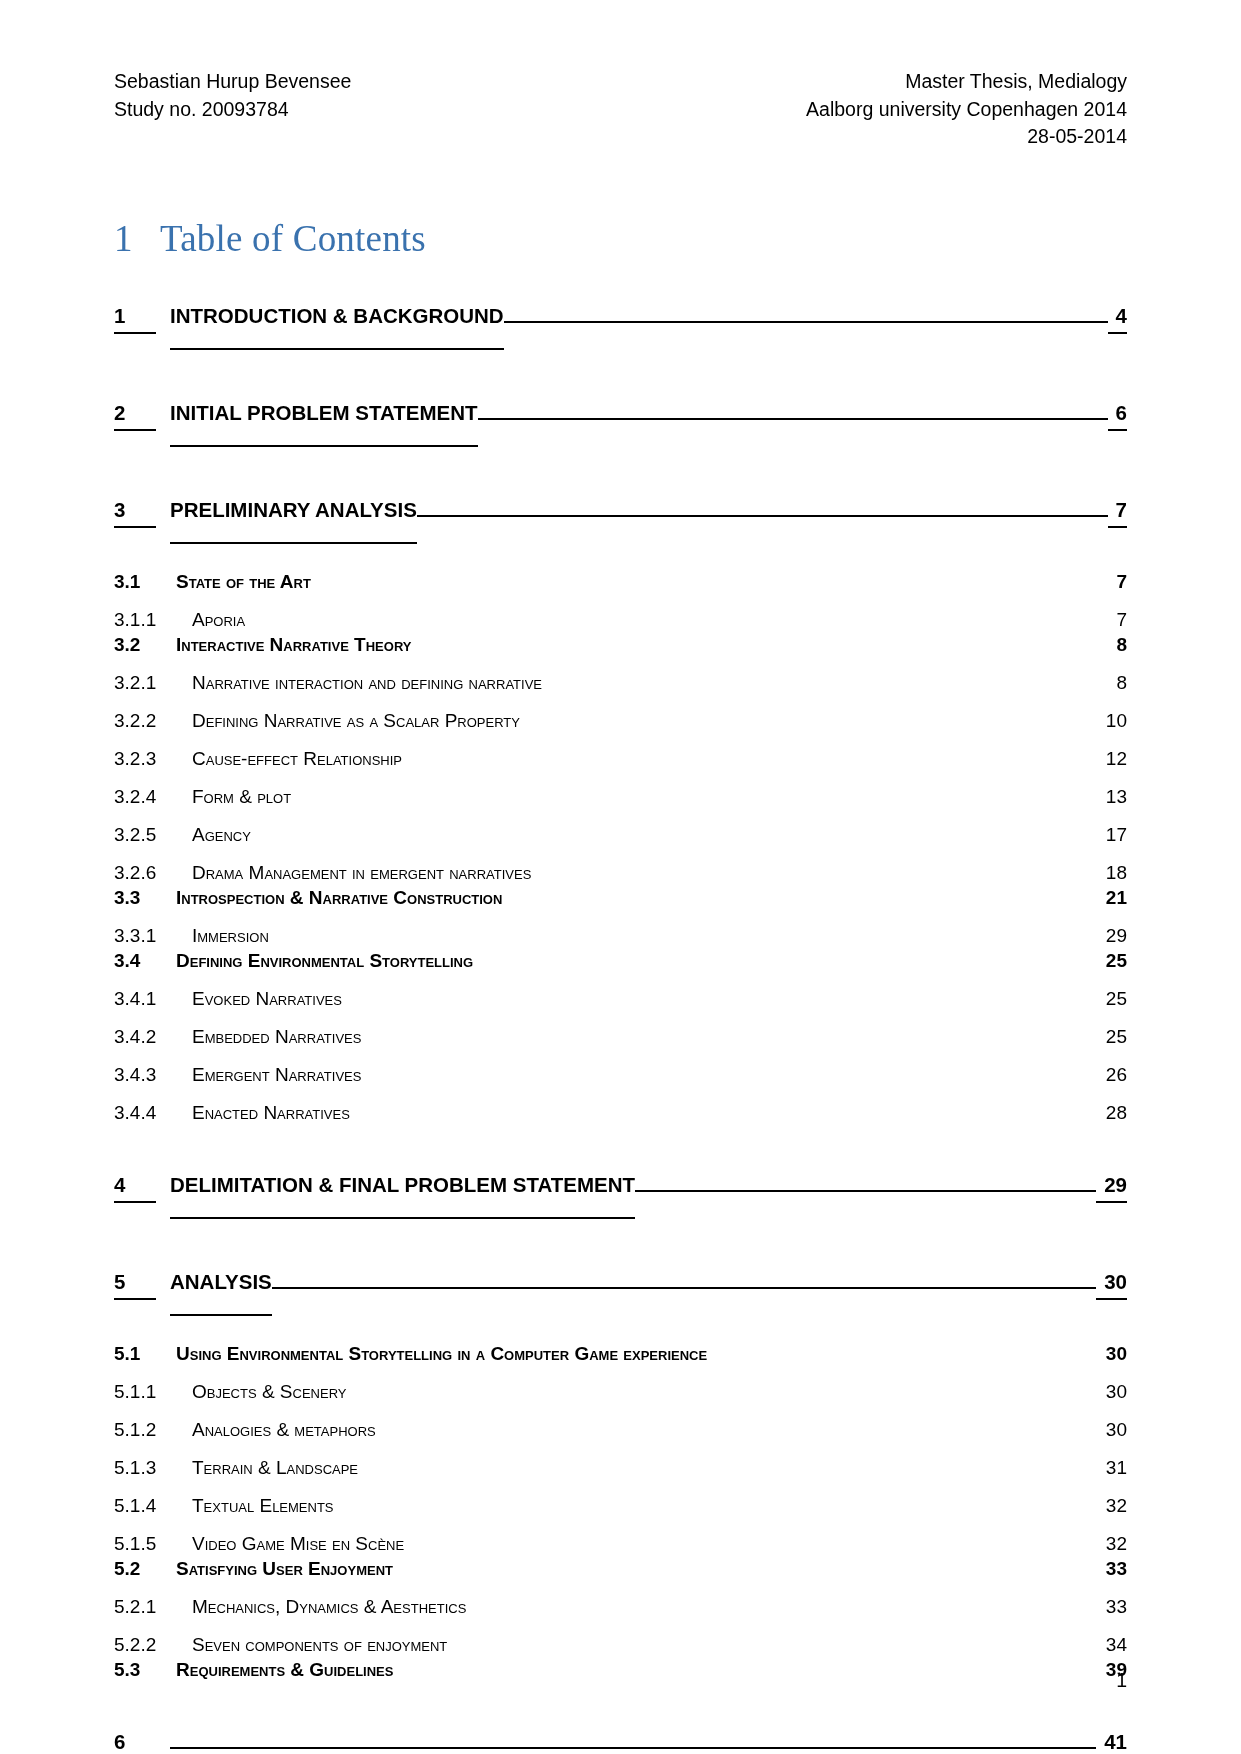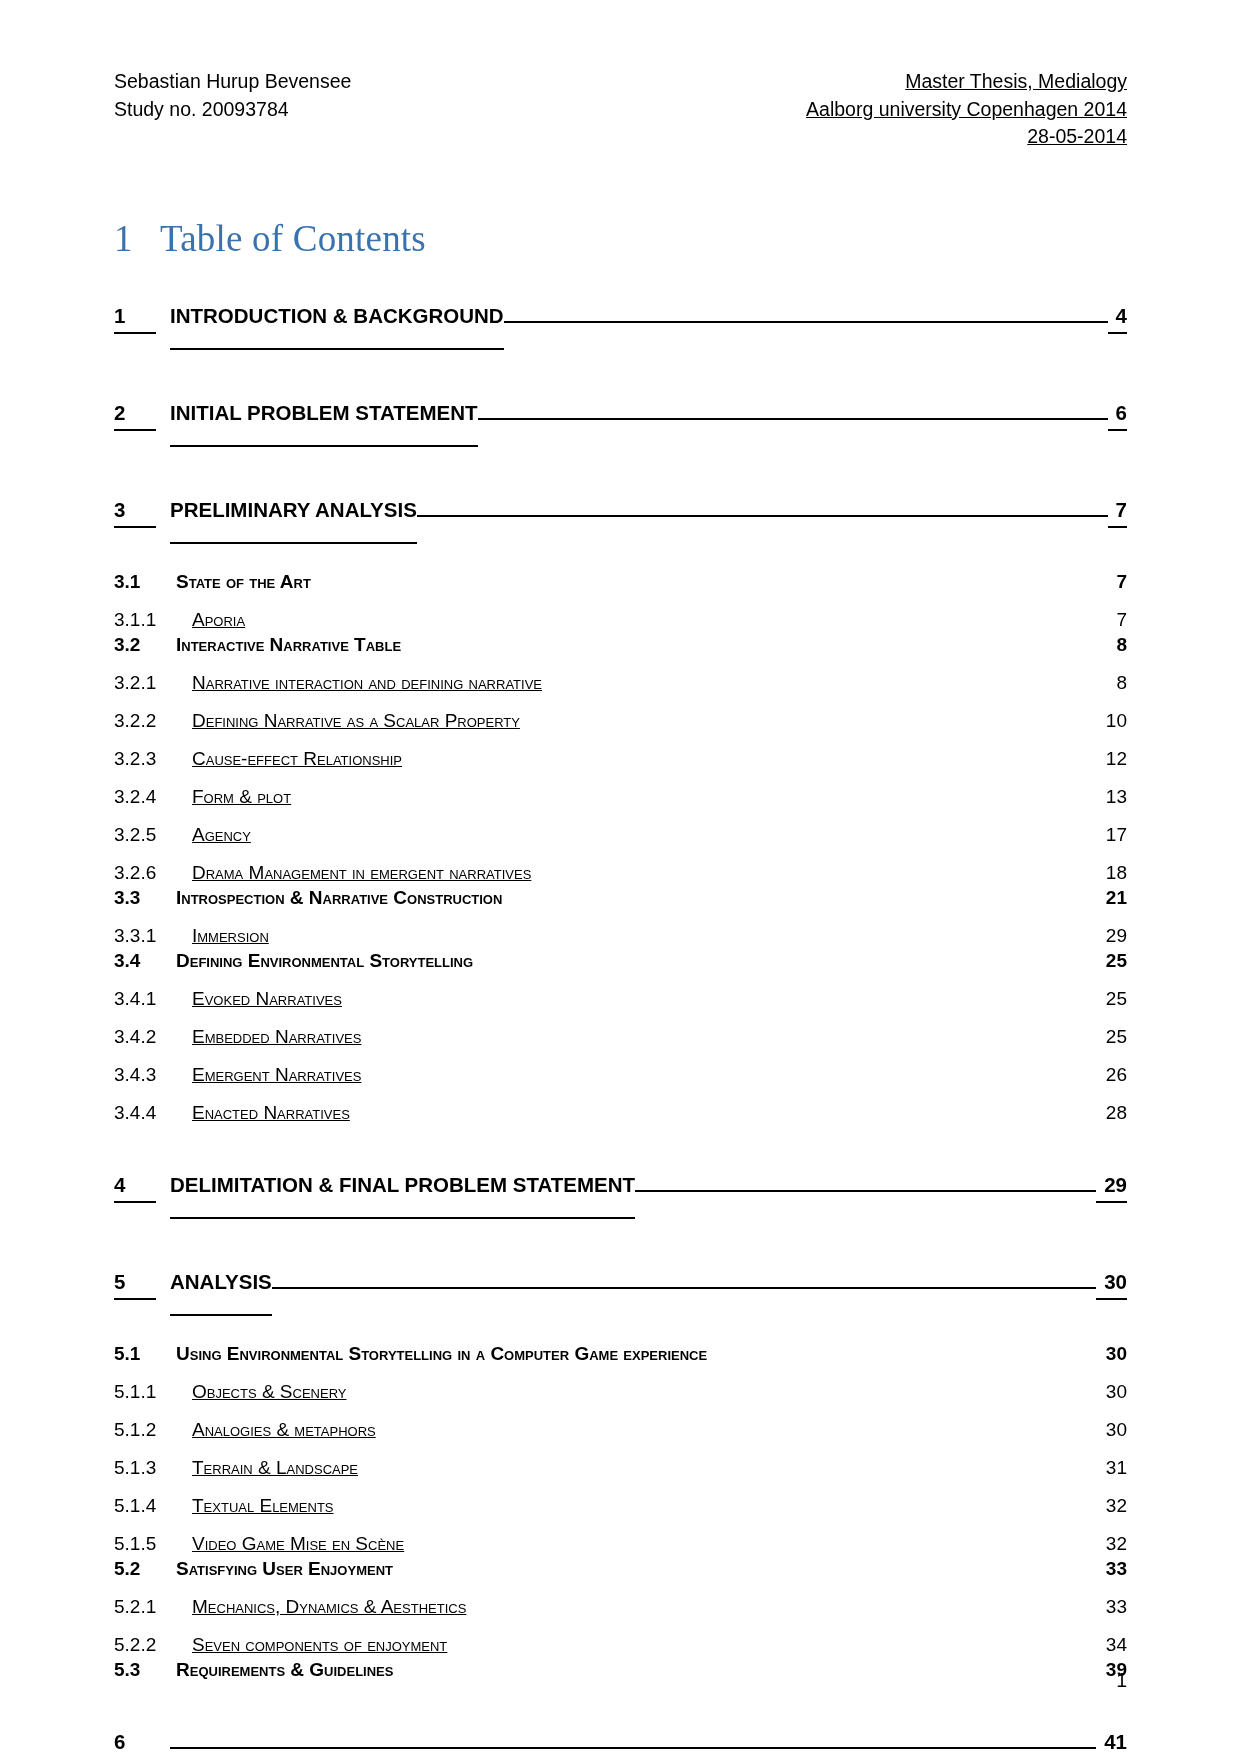--- a/index.html
+++ b/index.html
@@ -30,21 +30,21 @@
   
   .doc-header {
     display: flex;
     justify-content: space-between;
     align-items: flex-start;
     padding-top: 68px;
     font-size: 19.5px;
     line-height: 1.42;
   }
   .hdr-left { text-align: left; }
-  .hdr-right { text-align: right; text-decoration: underline; }
+  .hdr-right { text-align: right; }
   .hdr-line { white-space: nowrap; }
 
   
   .toc-title {
     font-family: "Liberation Serif", serif;
     color: #3a72ae;
     font-size: 37px;
     font-weight: normal;
     margin: 0;
     padding-top: 66px;
@@ -129,21 +129,21 @@
     font-size: 19px;
     font-variant: small-caps;
     margin-top: 2px;
     padding-bottom: 1px;
   }
   .lvl3 .num {
     flex: 0 0 78px;
     width: 78px;
     margin-top: 13px;
   }
-  .lvl3 .txt { white-space: nowrap; text-decoration: underline; }
+  .lvl3 .txt { white-space: nowrap; }
   .lvl3 .leader { flex: 1 1 auto; min-width: 4px; }
   .lvl3 .pg { flex: 0 0 auto; text-align: right; }
 
   .row-spacer-lvl1 { height: 22px; }
 
   
   .pg { font-variant: normal; }
 
   
   .doc-footer {
@@ -211,21 +211,21 @@
           <span class="pg">7</span>
         </div>
         <div class="toc-row lvl3">
           <span class="num">3.1.1</span>
           <span class="txt">Aporia</span>
           <span class="leader"></span>
           <span class="pg">7</span>
         </div>
         <div class="toc-row lvl2">
           <span class="num">3.2</span>
-          <span class="txt">Interactive Narrative Table</span>
+          <span class="txt">Interactive Narrative Theory</span>
           <span class="leader"></span>
           <span class="pg">8</span>
         </div>
         <div class="toc-row lvl3">
           <span class="num">3.2.1</span>
           <span class="txt">Narrative interaction and defining narrative</span>
           <span class="leader"></span>
           <span class="pg">8</span>
         </div>
         <div class="toc-row lvl3">

